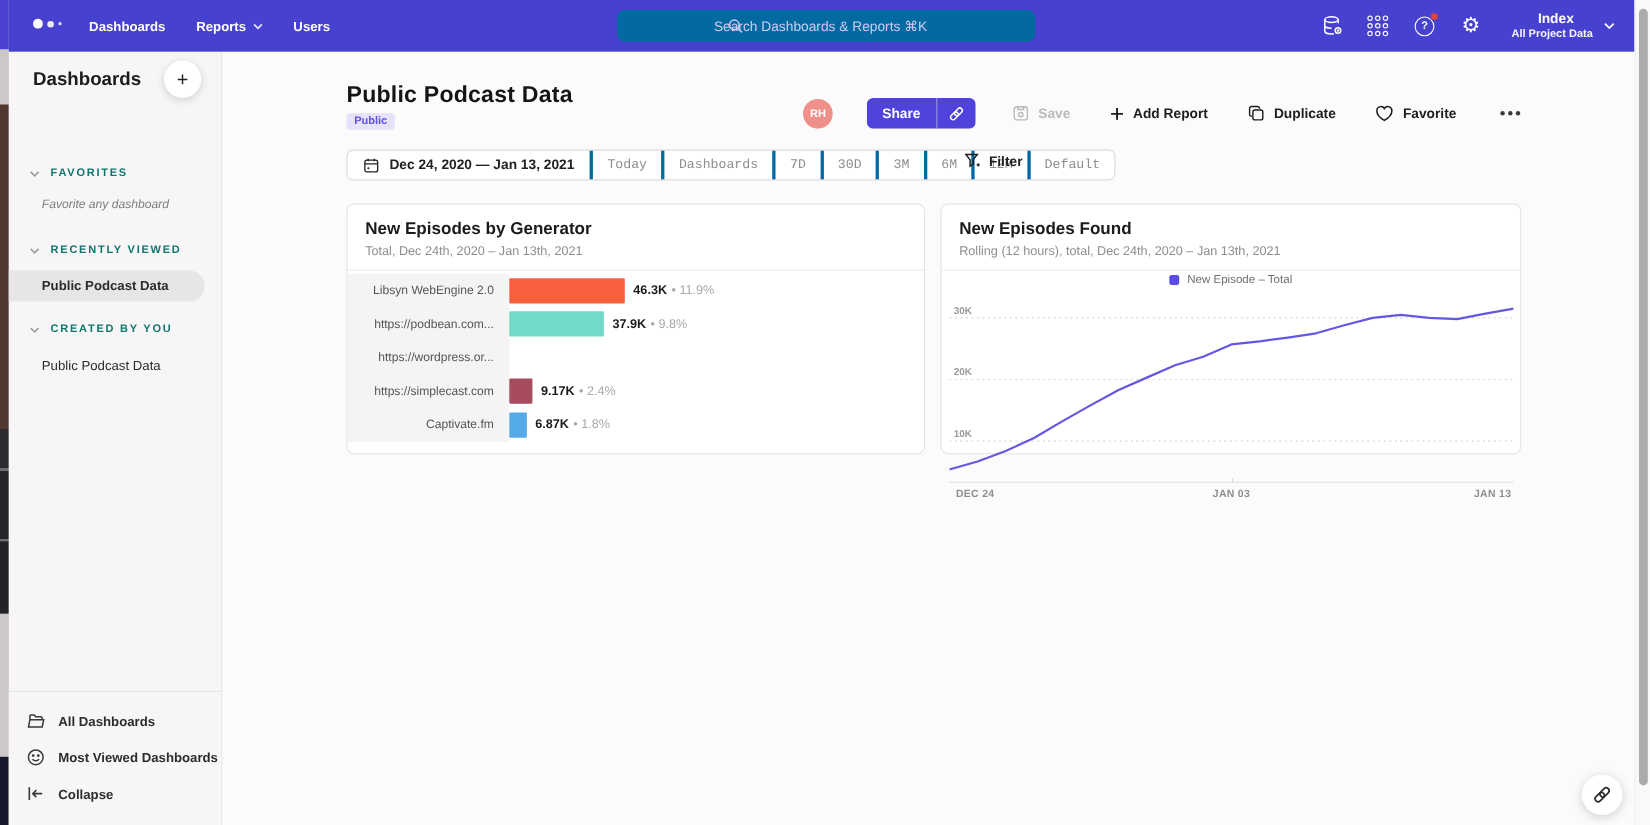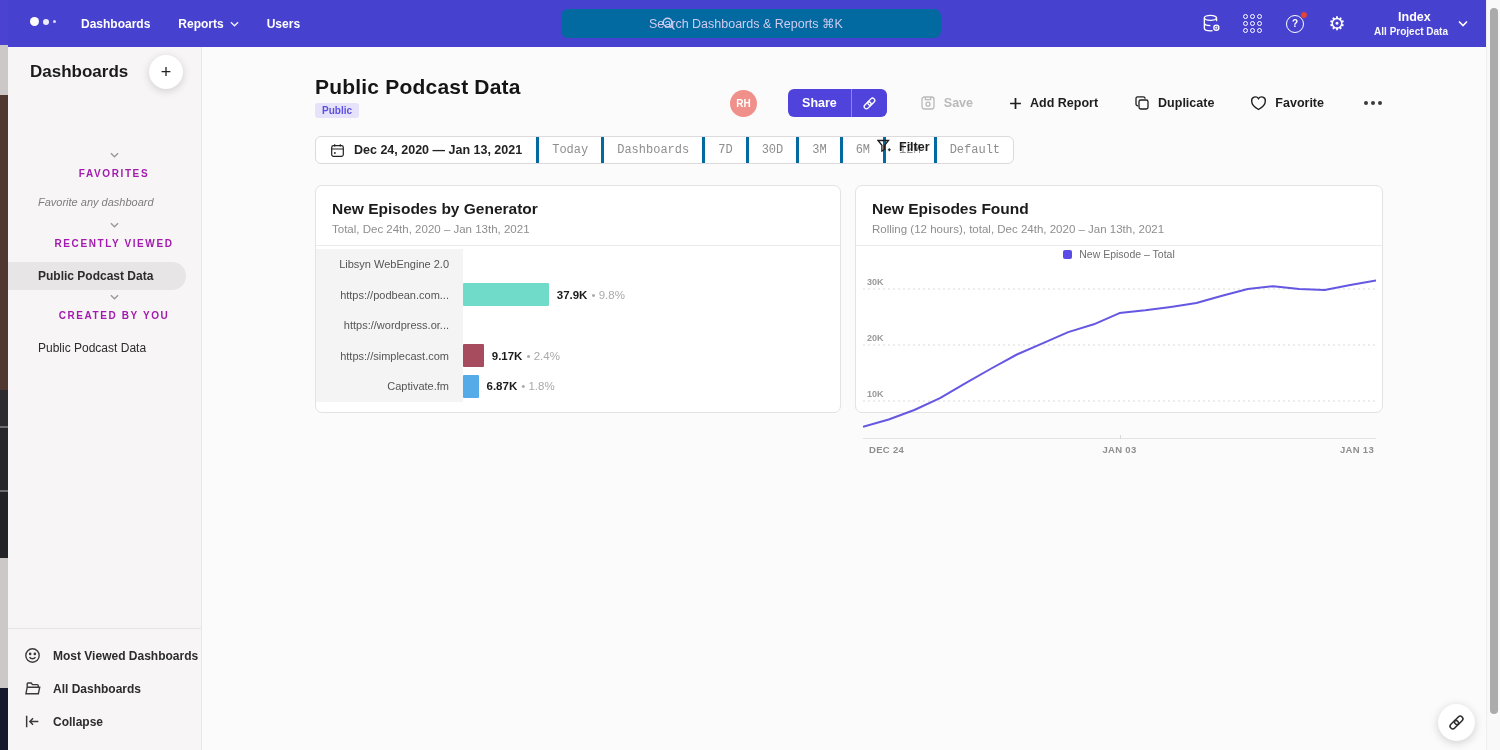--- a/index.html
+++ b/index.html
@@ -31,21 +31,21 @@
   .gear-glyph { font-size:19px; line-height:1; color:#fff; }
   .project-switch { display:flex; align-items:center; gap:10px; cursor:pointer; color:#fff; margin-left:6px; }
   .project-name { font-size:12.5px; font-weight:700; line-height:1.25;padding-left:24px; }
   .project-sub { font-size:10px; font-weight:700; opacity:.95; }
 
   
   .sidebar { position:absolute; left:8px; top:47px; width:194px; height:703px; background:#F7F5F5; border-right:1px solid #E8E6E6; z-index:4; }
   .sb-title { position:absolute; left:22px; top:15px; font-size:17px; font-weight:700; color:#1B1B1B; }
   .sb-add { position:absolute; right:18px; top:8px; width:34px; height:34px; background:#fff; border:none; border-radius:50%; box-shadow:0 2px 8px rgba(0,0,0,.16); font-size:18px; color:#222; cursor:pointer; }
   .sb-section { position:absolute; left:0; width:100%; }
-  .sb-sec-head { display:flex; align-items:center; gap:10px; padding-left:19px; color:#a21caf; cursor:pointer;flex-direction:column; }
+  .sb-sec-head { display:flex; align-items:center; gap:10px; padding-left:19px; color:#0f766e; cursor:pointer; }
   .sb-sec-label { font-size:10px; font-weight:700; letter-spacing:1.6px; }
   .sb-empty { font-size:11px; font-style:italic; color:#7E7C7C; padding-left:30px; }
   .sb-item { font-size:12px; color:#2C2C2C; padding:7px 0 7px 30px; cursor:pointer; }
   .sb-item.selected { background:#E7E5E5; border-radius:0 16px 16px 0; width:178px; font-weight:700; }
   .sb-footer { position:absolute; left:0; bottom:0; width:100%; border-top:1px solid #E6E4E4; padding:10px 0 12px 0; background:#F7F5F5; }
   .sb-foot-item { display:flex; align-items:center; gap:12px; padding:8px 0 8px 16px; font-size:12px; font-weight:700; color:#2C2C2C; cursor:pointer; }
   .sb-foot-item svg { color:#3A3A3A; }
 
   
   .main { position:absolute; left:202px; top:47px; width:1284px; height:703px; background:#FCFBFB; }
@@ -221,32 +221,32 @@
           <path d="M1 1l4 4 4-4" fill="none" stroke="#9B9999" stroke-width="1.6"></path>
         </svg>
       <span class="sb-sec-label">CREATED BY YOU</span>
     </div>
     <div class="sb-item" style="margin-top:13px;">Public Podcast Data</div>
   </div>
 
   <div class="sb-footer">
     <div class="sb-foot-item">
       <svg width="17" height="17" viewBox="0 0 16 16" fill="none" stroke="currentColor" stroke-width="1.3">
+          <path d="M1.8 13l1.2-6.2h11.8L13.5 13zM3 6.8V3.6c0-.4.3-.8.8-.8h3l1.2 1.6h4.6c.4 0 .8.3.8.8v1.6"></path>
+        </svg>
+      <span>All Dashboards</span>
+    </div>
+    <div class="sb-foot-item">
+      <svg width="17" height="17" viewBox="0 0 16 16" fill="none" stroke="currentColor" stroke-width="1.3">
           <circle cx="8" cy="8" r="6.3"></circle>
           <circle cx="5.8" cy="6.5" r=".6" fill="currentColor"></circle>
           <circle cx="10.2" cy="6.5" r=".6" fill="currentColor"></circle>
           <path d="M5.2 9.5c.7 1 1.7 1.5 2.8 1.5s2.1-.5 2.8-1.5"></path>
         </svg>
       <span>Most Viewed Dashboards</span>
-    </div>
-    <div class="sb-foot-item">
-      <svg width="17" height="17" viewBox="0 0 16 16" fill="none" stroke="currentColor" stroke-width="1.3">
-          <path d="M1.8 13l1.2-6.2h11.8L13.5 13zM3 6.8V3.6c0-.4.3-.8.8-.8h3l1.2 1.6h4.6c.4 0 .8.3.8.8v1.6"></path>
-        </svg>
-      <span>All Dashboards</span>
     </div>
     <div class="sb-foot-item">
       <svg width="17" height="17" viewBox="0 0 16 16" fill="none" stroke="currentColor" stroke-width="1.4">
           <path d="M2.5 2.5v11M13.5 8H5.5M8.5 5L5.5 8l3 3"></path>
         </svg>
       <span>Collapse</span>
     </div>
   </div>
 </div>
 
@@ -328,20 +328,25 @@
   </div>
 
   <div class="card card-bar">
     <div class="card-head">
       <div class="card-title">New Episodes by Generator</div>
       <div class="card-sub">Total, Dec 24th, 2020 – Jan 13th, 2021</div>
     </div>
     <div class="bar-rows">
         <div class="bar-row">
           <div class="bar-label">Libsyn WebEngine 2.0</div>
+          <div class="bar-area">
+            <div class="bar" style="width: 28.2317%; background: rgb(247, 96, 60);"></div>
+            <span class="bar-out-val">46.3K</span>
+            <span class="bar-out-pct">• 11.9%</span>
+          </div>
         </div>
         <div class="bar-row">
           <div class="bar-label">https://podbean.com...</div>
           <div class="bar-area">
             <div class="bar" style="width: 23.1098%; background: rgb(111, 219, 200);"></div>
             <span class="bar-out-val">37.9K</span>
             <span class="bar-out-pct">• 9.8%</span>
           </div>
         </div>
         <div class="bar-row">

